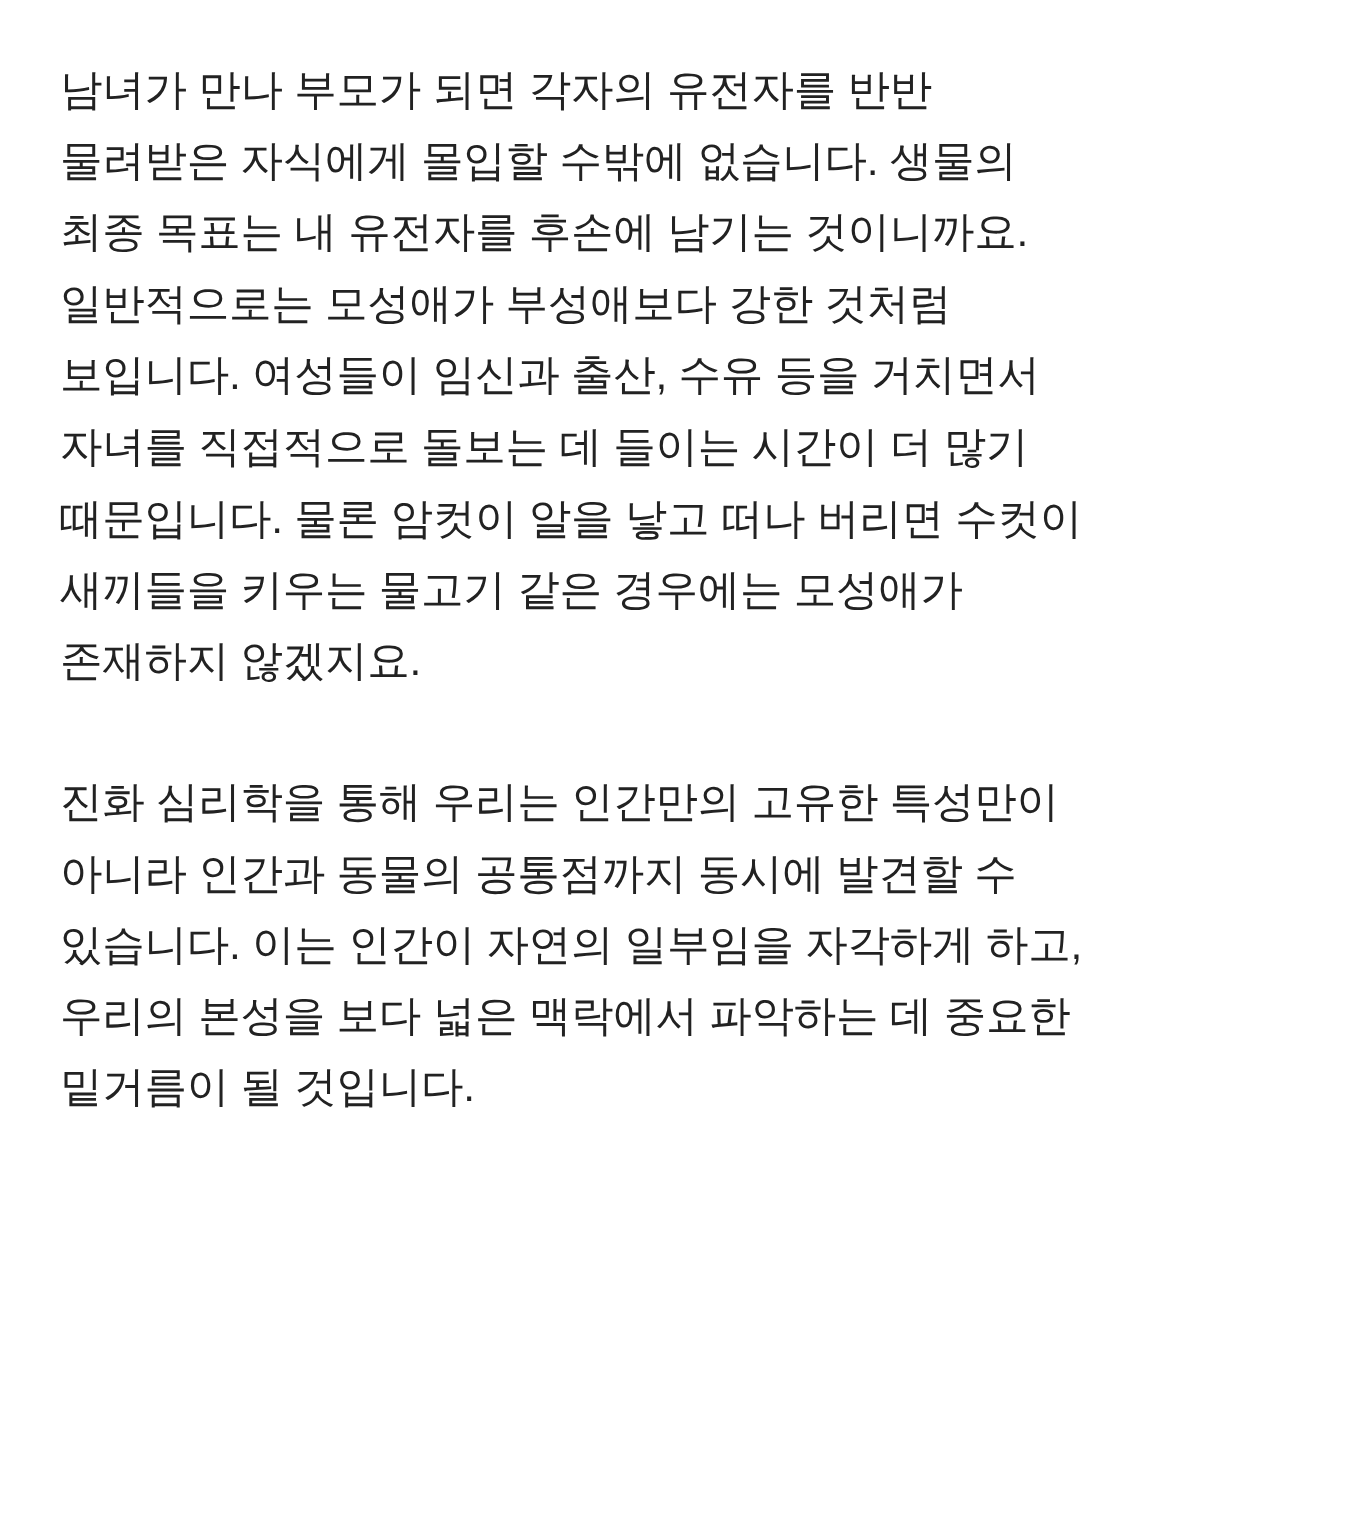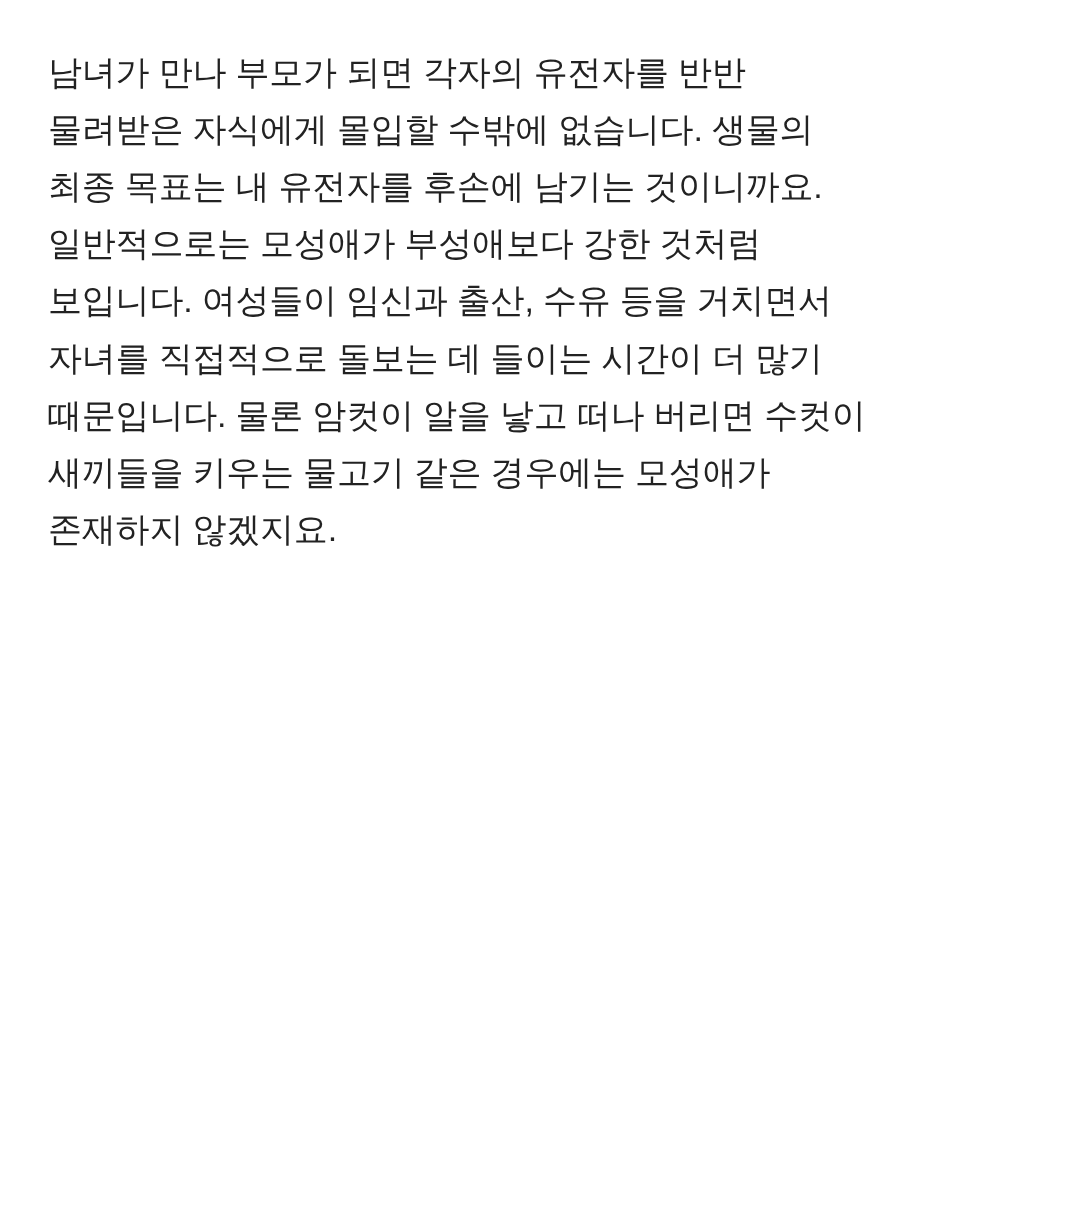--- a/index.html
+++ b/index.html
@@ -44,14 +44,19 @@
   <article class="article">
     <p class="para">남녀가 만나 부모가 되면 각자의 유전자를 반반
 물려받은 자식에게 몰입할 수밖에 없습니다. 생물의
 최종 목표는 내 유전자를 후손에 남기는 것이니까요.
 일반적으로는 모성애가 부성애보다 강한 것처럼
 보입니다. 여성들이 임신과 출산, 수유 등을 거치면서
 자녀를 직접적으로 돌보는 데 들이는 시간이 더 많기
 때문입니다. 물론 암컷이 알을 낳고 떠나 버리면 수컷이
 새끼들을 키우는 물고기 같은 경우에는 모성애가
 존재하지 않겠지요.</p>
+    <p class="para">진화 심리학을 통해 우리는 인간만의 고유한 특성만이
+아니라 인간과 동물의 공통점까지 동시에 발견할 수
+있습니다. 이는 인간이 자연의 일부임을 자각하게 하고,
+우리의 본성을 보다 넓은 맥락에서 파악하는 데 중요한
+밑거름이 될 것입니다.</p>
   </article>
 </div>
 
 </body></html>

